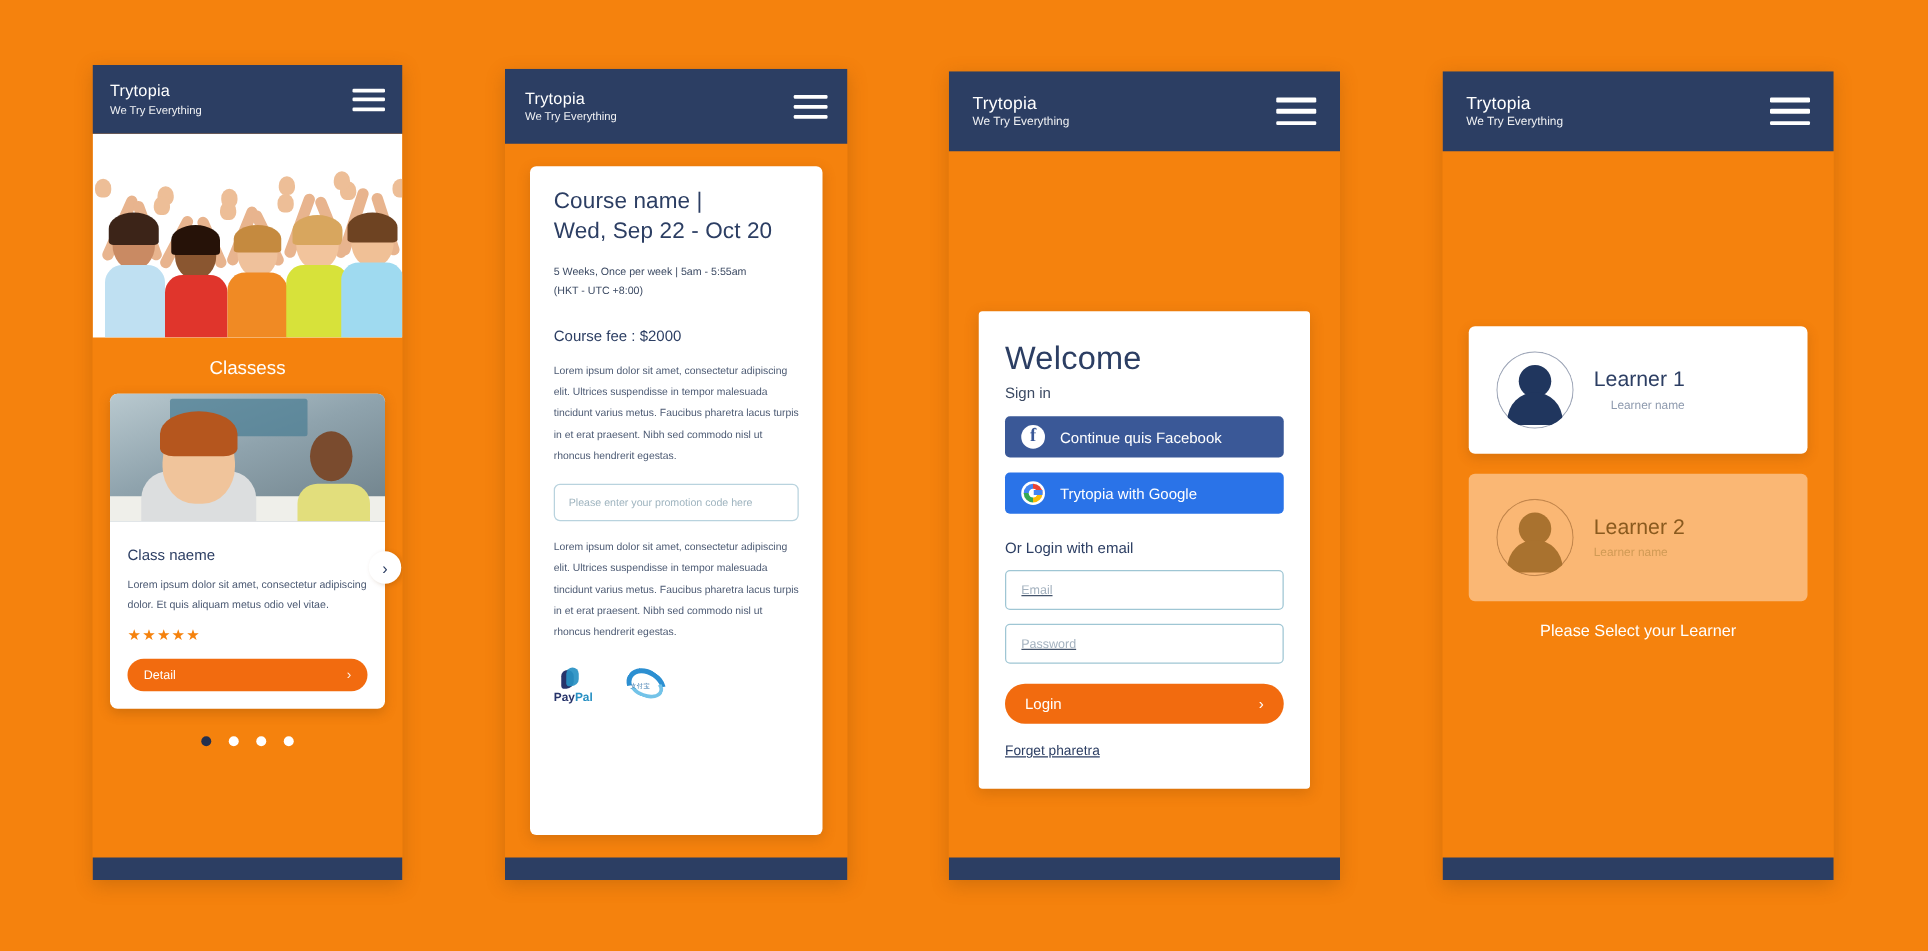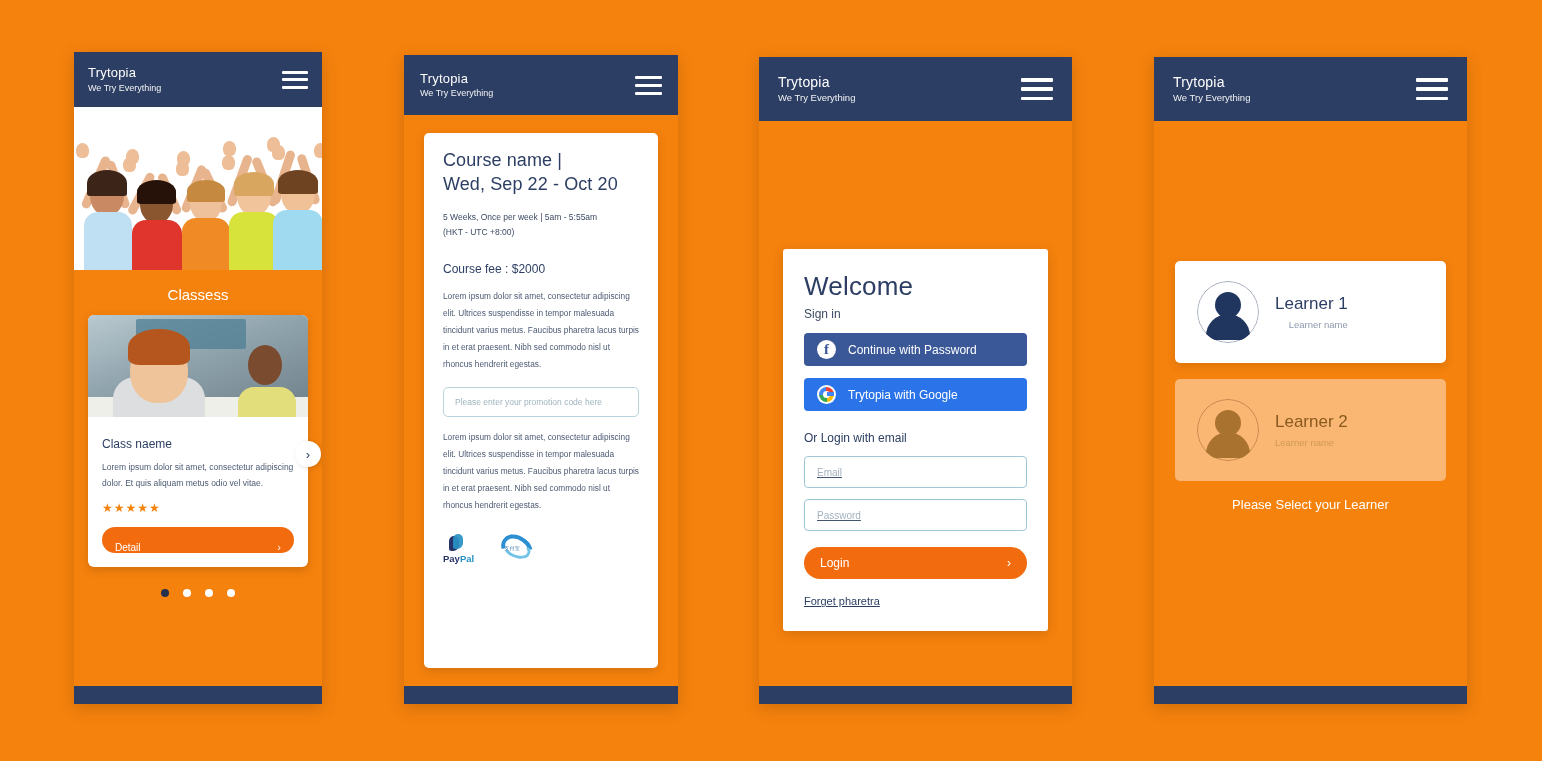--- a/index.html
+++ b/index.html
@@ -92,21 +92,21 @@
   .cp-girl-body { position:absolute; width:58px; height:30px; border-radius:16px 16px 0 0; background:#E2DE7C; right:12px; bottom:0; }
   .cp-desk { position:absolute; left:0; right:0; bottom:0; height:20px; background:#EFEFEA; }
   .cp-board { position:absolute; left:48px; top:4px; width:110px; height:30px; background:#4E7F94; opacity:.75; border-radius:2px; }
 
   .class-info { padding: 20px 14px 14px; }
   .class-name { color:#2C3E63; font-size: 12px; margin-bottom: 9px; }
   .class-desc { color:#4C5A73; font-size: 8.5px; line-height: 1.85; margin-bottom: 10px; }
   .stars { color:#F5820D; font-size: 12px; letter-spacing: 1px; margin-bottom: 12px; }
   .pill-btn {
     background: #F26B0F; color:#fff; border:none; border-radius: 20px;
-    height: 26px; width: 100%; display:flex; align-items:flex-end; justify-content:space-between;
+    height: 26px; width: 100%; display:flex; align-items:center; justify-content:space-between;
     padding: 0 13px; font-size: 10px; cursor:pointer;
     font-family: "Liberation Sans", sans-serif;
   }
   .pill-btn .chev { font-size: 11px; opacity:.92; }
 
   .carousel-next {
     position:absolute; right:-13px; top:126px;
     width: 26px; height: 26px; border-radius: 50%;
     background:#fff; display:flex; align-items:center; justify-content:center;
     color:#2C3E63; font-size: 13px; cursor:pointer;
@@ -384,21 +384,21 @@
           <span></span>
         </div>
     </div>
     <div class="p-body">
       <div class="login-card">
         <div class="welcome">Welcome</div>
         <div class="signin">Sign in</div>
 
         <button class="social-btn fb-btn">
           <span class="fb-icon">f</span>
-          <span>Continue with Password</span>
+          <span>Continue quis Facebook</span>
         </button>
         <button class="social-btn gg-btn">
           <span class="gg-icon">
               <i class="g1"></i>
               <i class="g2"></i>
               <i class="g3"></i>
             </span>
           <span>Trytopia with Google</span>
         </button>
 

